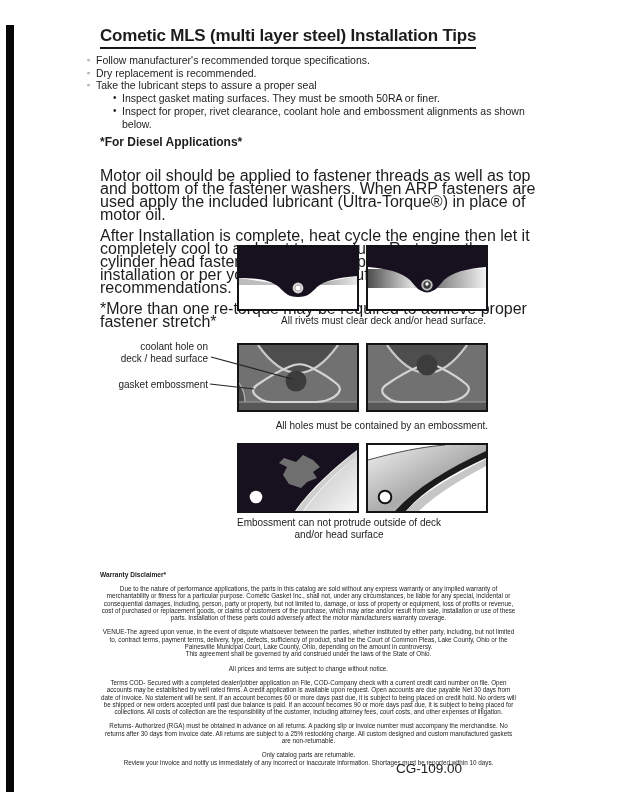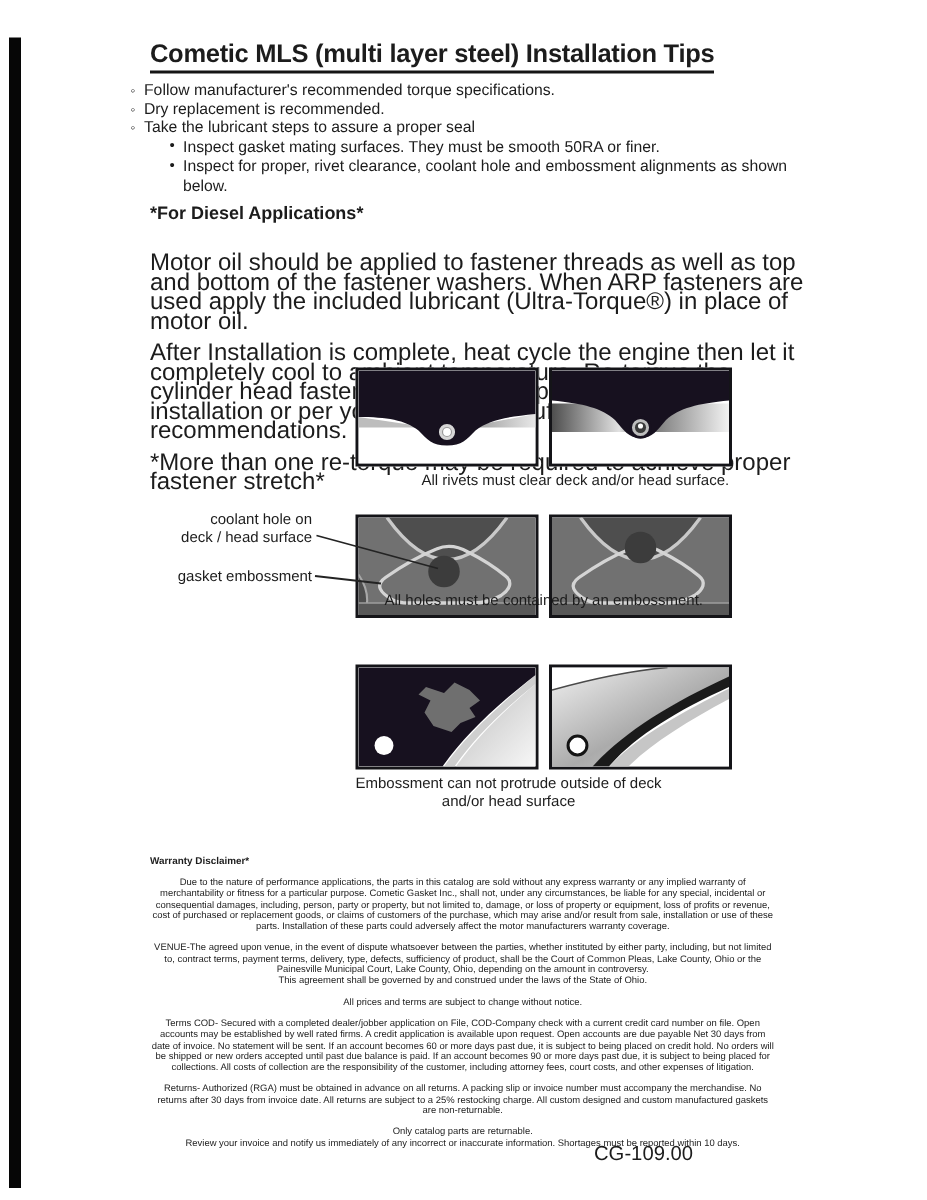--- a/index.html
+++ b/index.html
@@ -146,21 +146,21 @@
       <path d="M23,55 C14,50 11,45 18,40 C28,33 42,25 52,21 C59,18 66,19 73,23 C83,28 92,34 98,39 C103,43 101,48 95,52 C90,55 84,57 77,57 L33,57 C27,57 25,56 23,55 Z" fill="none" stroke="#d4d4d4" stroke-width="2.2"></path>
       <circle cx="59" cy="20" r="10.5" fill="#3c3c3c"></circle>
     </svg>
   </div>
 
   <svg class="leader" width="618" height="90">
     <line x1="211" y1="27" x2="292" y2="49" stroke="#232323" stroke-width="1.2"></line>
     <line x1="210" y1="54" x2="254" y2="59" stroke="#232323" stroke-width="1.2"></line>
   </svg>
 
-  <div class="dcap" style="left:237px;top:395px;width:251px;text-align:center;">All holes must be contained by an embossment.</div>
+  <div class="dcap" style="left:237px;top:420px;width:251px;text-align:right;">All holes must be contained by an embossment.</div>
 
   <div class="dlabel" style="left:237px;top:429px;">RIGHT</div>
   <div class="dlabel" style="left:366px;top:429px;">WRONG</div>
 
   <div class="dbox" style="left:237px;top:443px;height:70px;">
     <svg width="118" height="66" viewBox="0 0 118 66">
       <defs>
         <linearGradient id="g3r" x1="0" y1="0" x2="1" y2="1">
           <stop offset="0" stop-color="#bcbcbc"></stop>
             <stop offset="1" stop-color="#f7f7f7"></stop>

